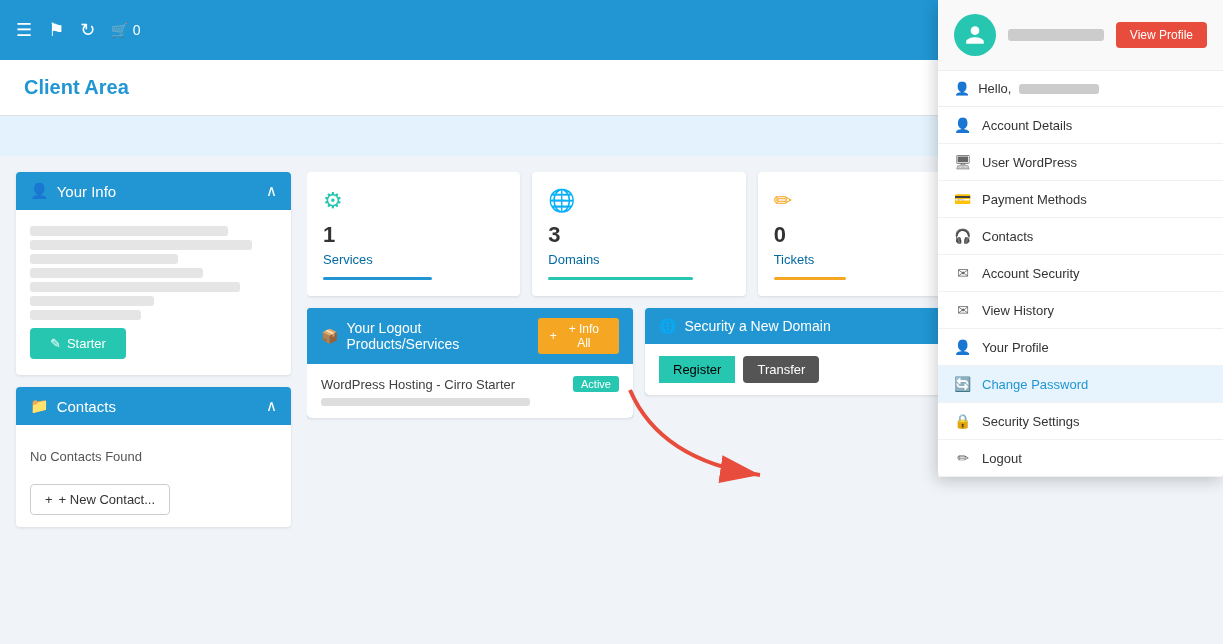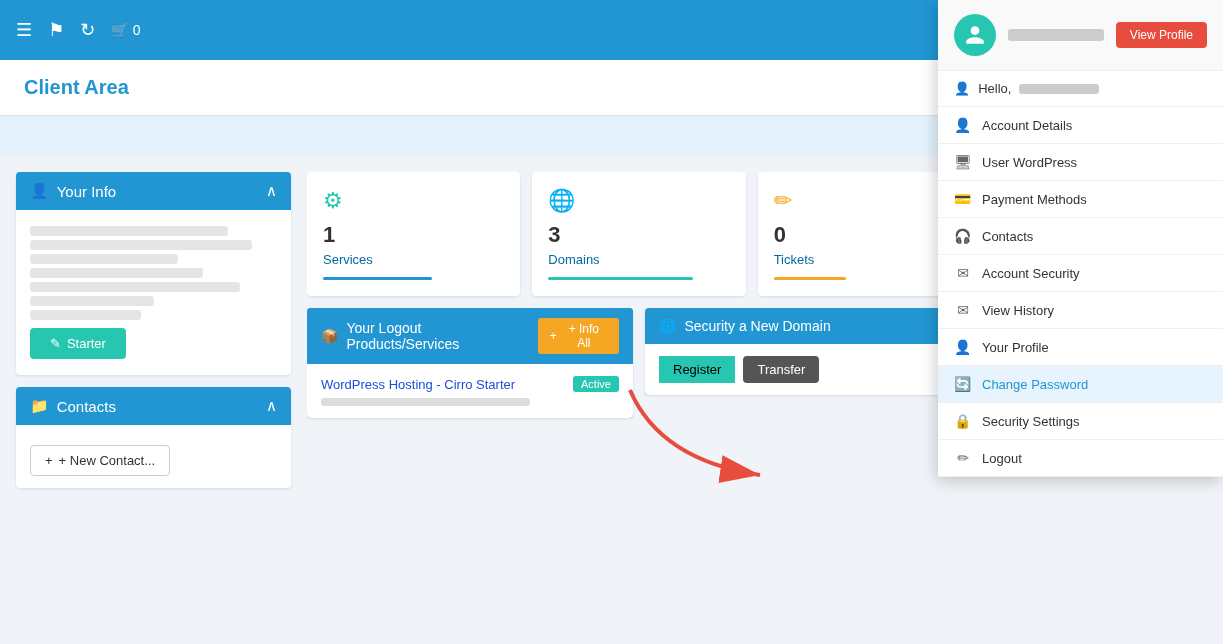--- a/index.html
+++ b/index.html
@@ -160,21 +160,21 @@
       color: white;
       border: none;
       padding: 4px 12px;
       border-radius: 3px;
       font-size: 12px;
       cursor: pointer;
       display: flex; align-items: center; gap: 4px;
     }
     .products-body { background: white; padding: 12px 14px; }
     .product-row { display: flex; align-items: center; justify-content: space-between; }
-    .product-name { font-size: 13px; color: #1d4ed8; }
+    .product-name { font-size: 13px; color: #404040; }
     .active-badge {
       background: #26c6b0;
       color: white;
       font-size: 11px;
       padding: 2px 8px;
       border-radius: 3px;
     }
     .blurred-url { height: 8px; background: #ddd; border-radius: 3px; width: 70%; margin-top: 6px; }
 
     
@@ -366,20 +366,21 @@
 
     <div class="sidebar-card">
       <div class="sidebar-card-header">
         <div class="sidebar-card-header-left">
           <span>📁</span>
           <span>Contacts</span>
         </div>
         <span>∧</span>
       </div>
       <div class="sidebar-card-body">
+        <div class="no-contacts">No Contacts Found</div>
         <button class="new-contact-btn">
           <span>+</span>
           <span>+ New Contact...</span>
         </button>
       </div>
     </div>
 
   </div>
 
   <div class="center-content">

